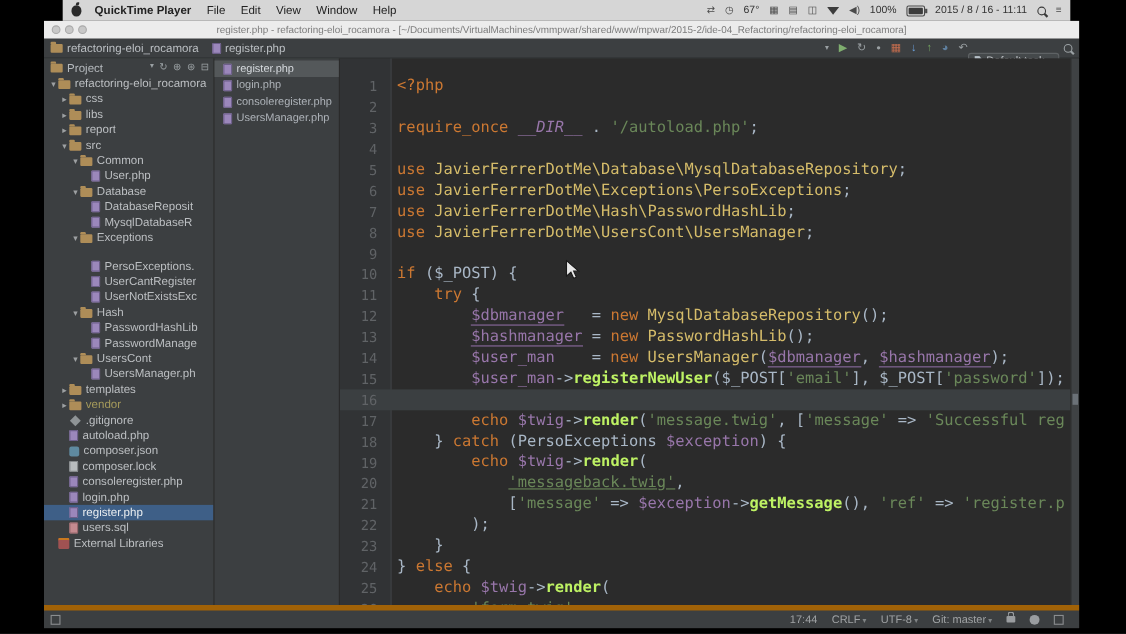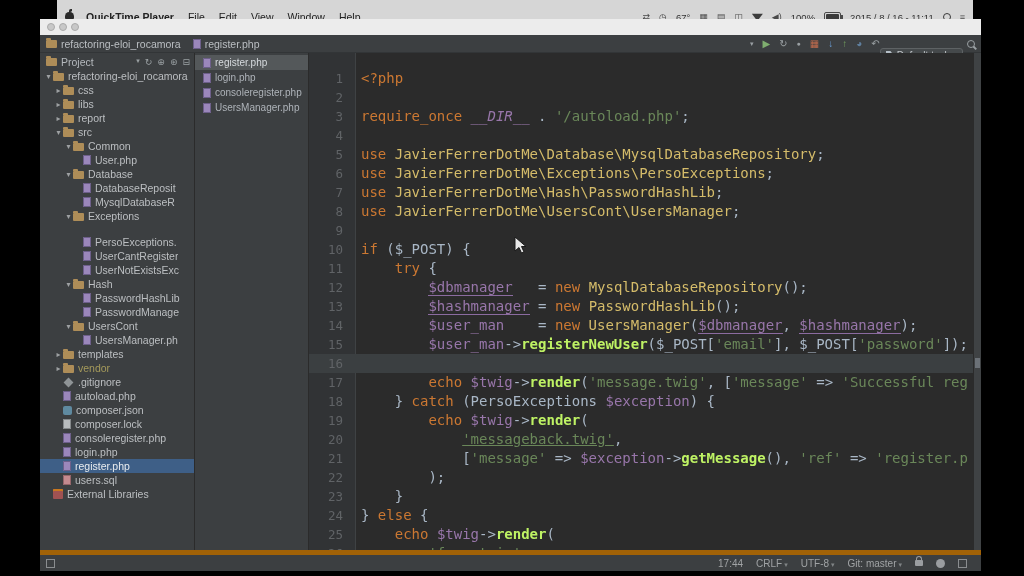--- a/index.html
+++ b/index.html
@@ -1,19 +1,19 @@
 <!DOCTYPE html>
 <html><head>
 <meta charset="utf-8">
 <style>
   html,body{margin:0;padding:0;}
   body{width:1024px;height:576px;background:#000;position:relative;overflow:hidden;
        font-family:"Liberation Sans","DejaVu Sans",sans-serif;-webkit-font-smoothing:antialiased;}
   
-  #menubar{position:absolute;left:57px;top:0;width:916px;height:34px;background:#d6d6d6;
+  #menubar{position:absolute;left:57px;top:0;width:916px;height:19px;background:#d6d6d6;
            display:flex;align-items:center;font-size:10.5px;color:#222;padding:0 8px;box-sizing:border-box;}
   #menubar .mitem{margin-right:14px;white-space:nowrap;}
   #menubar .appname{font-weight:bold;}
   .apple{width:9px;height:10px;display:inline-block;background:#2a2a2a;border-radius:45% 45% 48% 48%;
          position:relative;margin-right:12px;flex:none;}
   .apple::before{content:"";position:absolute;top:-3px;left:4px;width:3px;height:3px;background:#2a2a2a;border-radius:60% 0;}
   #mb-right{margin-left:auto;display:flex;align-items:center;gap:9px;color:#3a3a3a;}
   .gi{font-size:9px;line-height:1;color:#4a4a4a;}
   .mtext{font-size:9.5px;color:#333;white-space:nowrap;}
   .wifi{width:11px;height:8px;background:#3c3c3c;clip-path:polygon(50% 100%,0 10%,100% 10%);display:inline-block;}
@@ -126,20 +126,21 @@
       <span class="gi">≡</span>
     </span>
 </div>
 
 <div id="window">
 
   <div id="titlebar">
     <span class="tl" style="left:7px;"></span>
     <span class="tl" style="left:19px;"></span>
     <span class="tl" style="left:31px;"></span>
+    <span id="title-text">register.php - refactoring-eloi_rocamora - [~/Documents/VirtualMachines/vmmpwar/shared/www/mpwar/2015-2/ide-04_Refactoring/refactoring-eloi_rocamora]</span>
   </div>
 
   <div id="navbar">
     <span id="crumbs" style="display:flex;">
         <span class="crumb">
           <span class="ic ic-folder"></span>
           <span>refactoring-eloi_rocamora</span>
         </span>
         <span class="crumb">
           <span class="ic ic-php-file"></span>

